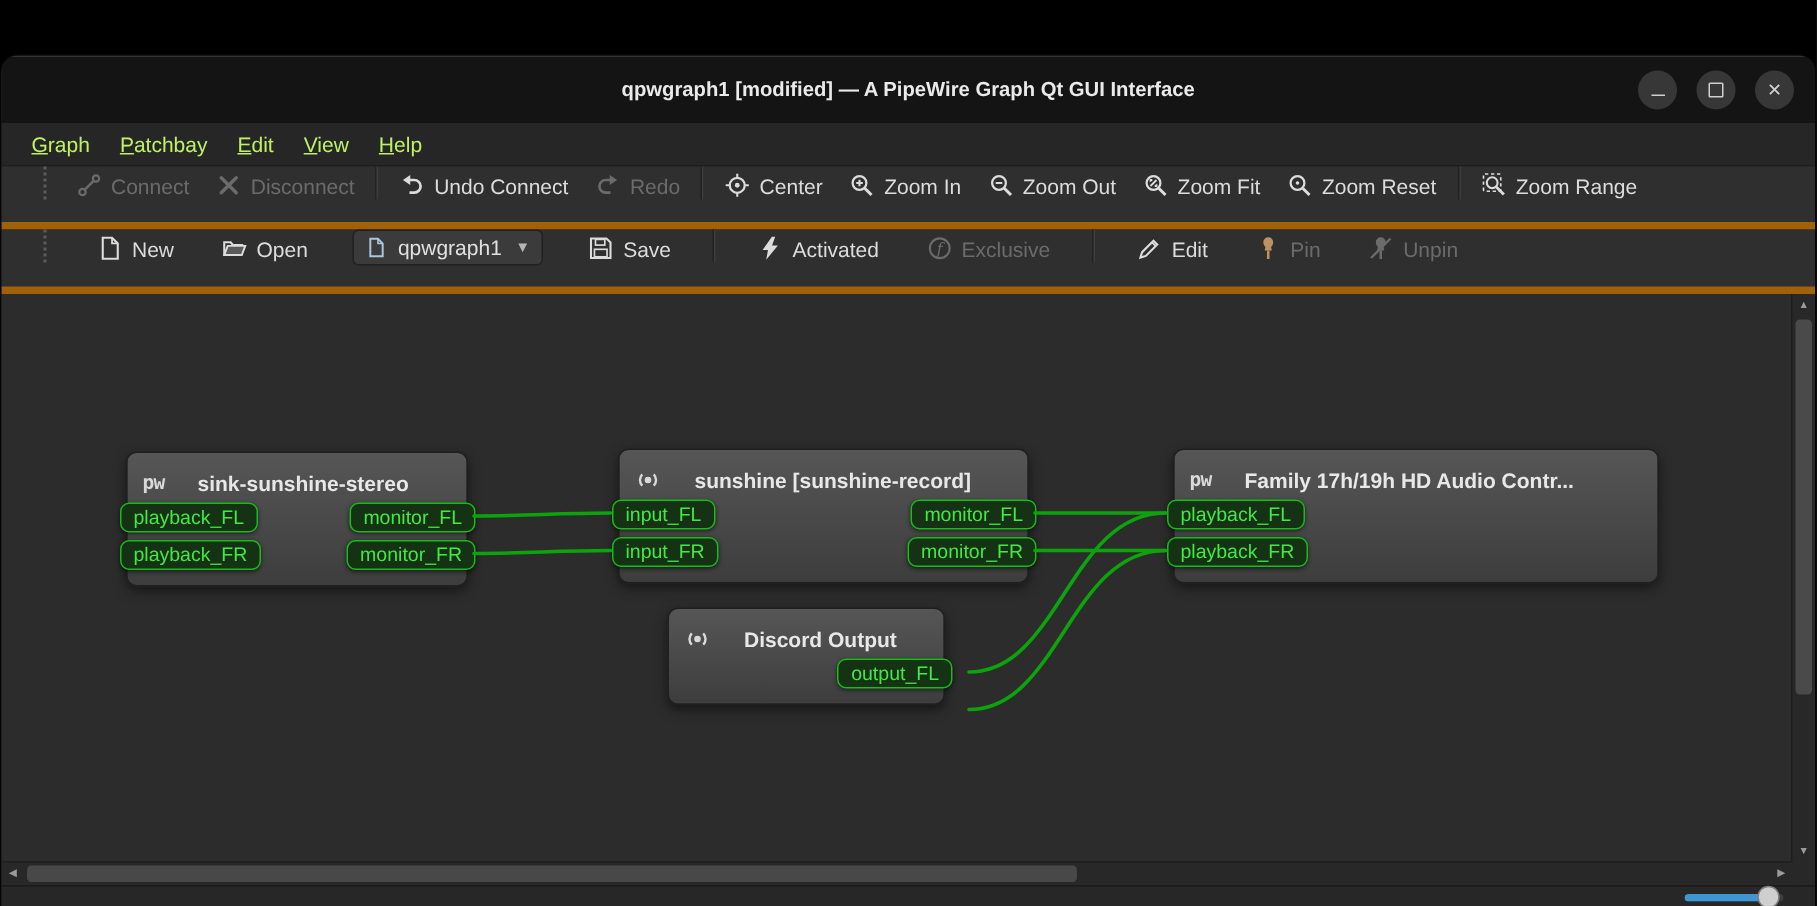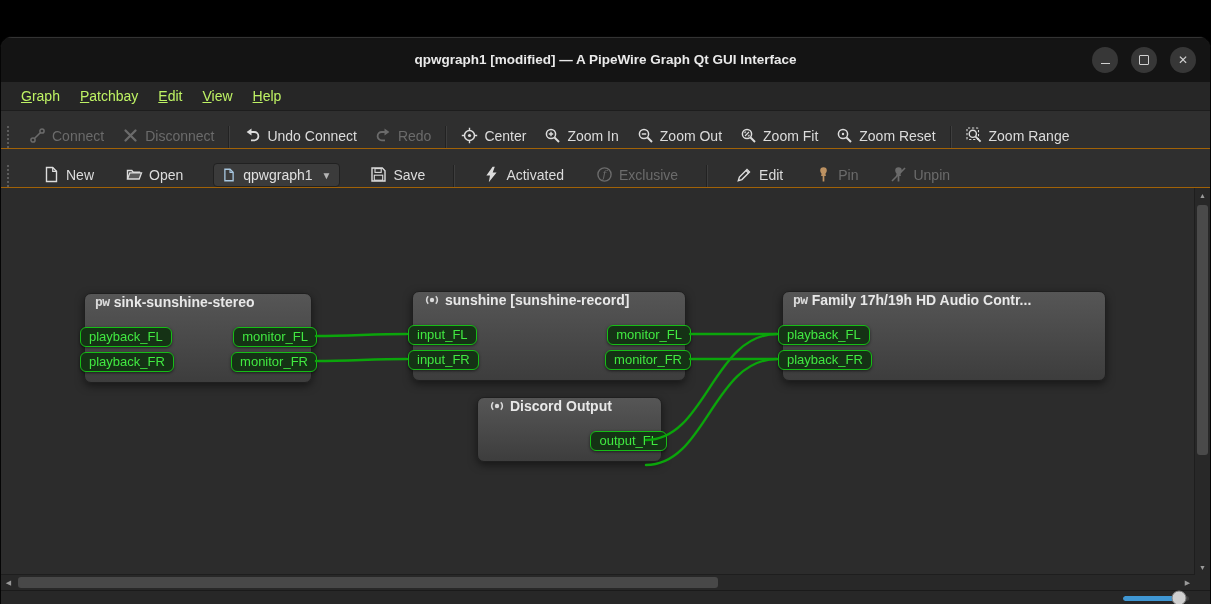--- a/index.html
+++ b/index.html
@@ -19,43 +19,43 @@
   .glyph-max{display:block;width:8px;height:8px;border:1.4px solid #d0d0d0;border-radius:1px;}
 
   
   .menubar{height:28px;background:#262626;display:flex;align-items:stretch;padding-left:10px;
     flex:0 0 auto;border-bottom:1px solid #1d1d1d;}
   .menu-item{display:flex;align-items:center;padding:0 10px;color:#bef264;font-size:14px;}
   .menu-item .lbl{display:inline-block;}
   .menu-item .lbl::first-letter{text-decoration:underline;}
 
   
-  .toolbar{background:#2f2f2f;display:flex;align-items:flex-end;padding:0 2px;flex:0 0 auto;
-    border-bottom:1px solid #a16207;}
+  .toolbar{background:#2f2f2f;display:flex;align-items:flex-start;padding:0 24px;flex:0 0 auto;
+    border-bottom:5px solid #a16207;}
   .toolbar.tb1{height:37px;}
   .toolbar.tb2{height:38px;gap:14px;}
   .grip{width:3px;height:22px;border-left:2px dotted #5c5c5c;margin:0 8px 0 4px;}
   .tb-sep{width:1px;height:22px;background:#222;border-right:1px solid #3e3e3e;margin:0 5px;}
   .tb-btn{display:flex;align-items:center;gap:6px;padding:4px 9px;border-radius:4px;
     color:#dcdcdc;font-size:14px;white-space:nowrap;}
   .tb-btn.disabled{color:#6b6b6b;}
   .ic{width:17px;height:17px;flex:0 0 auto;}
   .combo{display:flex;align-items:center;gap:7px;margin:0 7px;padding:3px 8px;background:#3b3b3b;
     border:1px solid #212121;border-radius:4px;color:#e0e0e0;font-size:14px;}
   .combo .arrow{font-size:10px;color:#b5b5b5;margin-left:2px;}
 
   
   .canvas-wrap{position:relative;flex:1 1 auto;background:#2c2c2c;overflow:hidden;}
   .graph-area{position:absolute;left:0;top:0;right:15px;bottom:15px;}
   svg.wires{position:absolute;left:0;top:0;pointer-events:none;z-index:5;}
   .wire{fill:none;stroke:#0ba50b;stroke-width:2.4;stroke-linecap:round;}
 
   .node{position:absolute;z-index:3;background:linear-gradient(#565656,#3d3d3d);
     border:1px solid #1f1f1f;border-radius:7px;box-shadow:0 3px 8px rgba(0,0,0,.5);}
-  .node-header{height:28px;display:flex;align-items:flex-start;gap:4px;padding:0 10px;
+  .node-header{height:28px;display:flex;align-items:flex-end;gap:22px;padding:0 10px;
     color:#e8e8e8;font-weight:bold;font-size:14px;white-space:nowrap;}
   .pw-glyph{font-family:"DejaVu Sans Mono", monospace;font-weight:bold;font-size:13px;
     color:#d9d9d9;letter-spacing:-0.5px;}
   .ports{padding:4px 0 6px;}
   .port-row{display:flex;height:22px;margin-bottom:3px;align-items:center;}
   .port-row.both{justify-content:space-between;}
   .port-row.inonly{justify-content:flex-start;}
   .port-row.outonly{justify-content:flex-end;padding-left:48px;}
   .port{font-size:13px;color:#41e941;background:#153215;border:1.5px solid #16bd16;
     border-radius:6px;padding:0 8px;line-height:18px;white-space:nowrap;
@@ -355,21 +355,21 @@
         <div class="ports">
           <div class="port-row inonly">
             <span class="port in">playback_FL</span>
           </div>
           <div class="port-row inonly">
             <span class="port in">playback_FR</span>
           </div>
         </div>
       </div>
 
-      <div class="node" style="left:476px;top:209px;width:183px;">
+      <div class="node" style="left:444px;top:209px;width:183px;">
         <div class="node-header">
           <svg width="18" height="16" viewBox="0 0 18 16">
             <circle cx="9" cy="8" r="2.2" fill="#d9d9d9"></circle>
             <path d="M5.2 4.2 a5.4 5.4 0 0 0 0 7.6 M12.8 4.2 a5.4 5.4 0 0 1 0 7.6" fill="none" stroke="#d9d9d9" stroke-width="1.6"></path>
           </svg>
           <span>Discord Output</span>
         </div>
         <div class="ports">
           <div class="port-row outonly">
             <span class="port out">output_FL</span>

